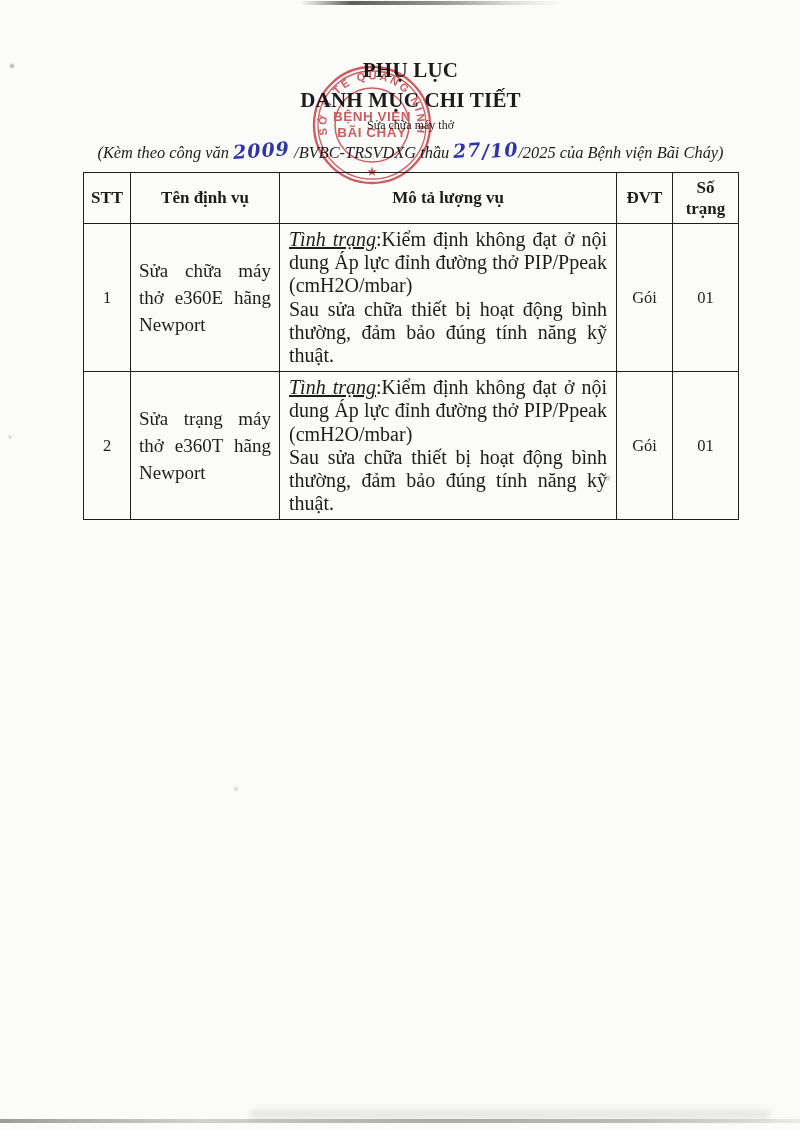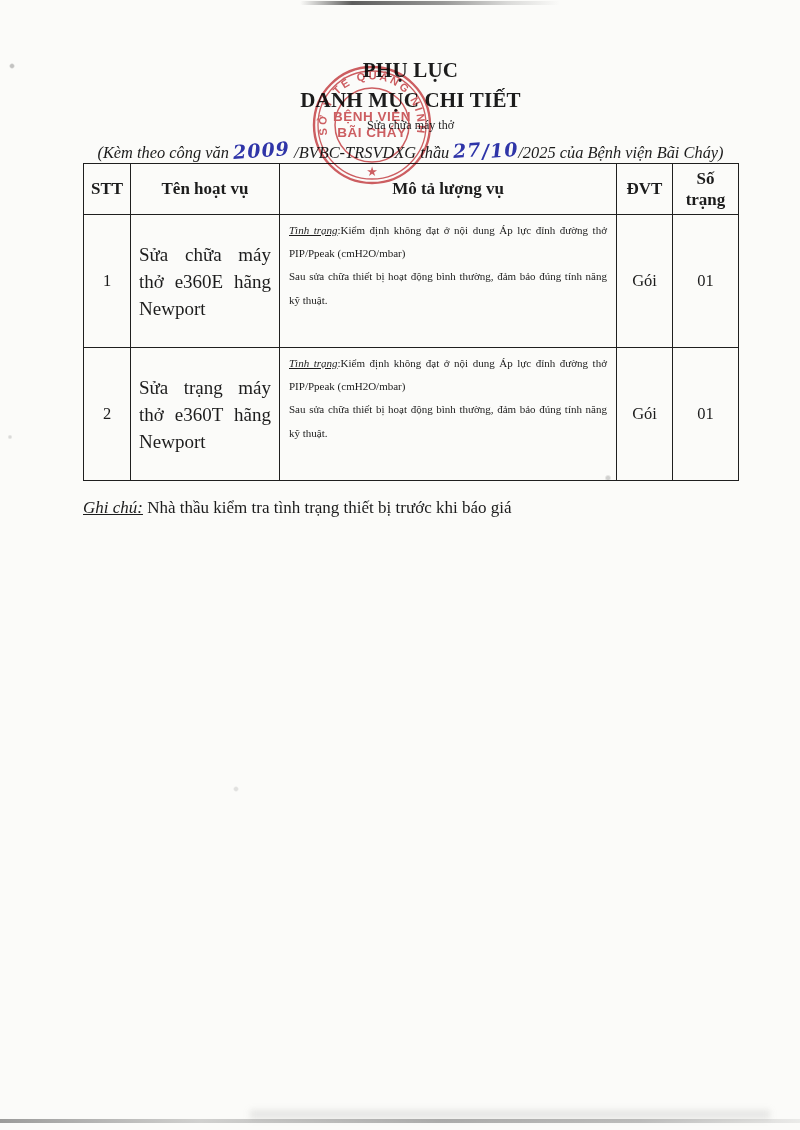--- a/index.html
+++ b/index.html
@@ -26,31 +26,31 @@
     background:rgba(140,140,140,.18);filter:blur(3px);}
 
   .doc{position:absolute;left:83px;top:58px;width:655px;}
   .title-1,.title-2{text-align:center;font-weight:bold;font-size:21px;letter-spacing:.2px;}
   .title-2{margin-top:5px;}
   .subject{text-align:center;font-size:12px;margin-top:5px;}
   .ref-line{margin-top:7px;font-style:italic;font-size:16.4px;text-align:center;white-space:nowrap;margin-left:-10px;width:675px;}
   .hw{color:#2f35a8;font-family:"DejaVu Serif",serif;font-style:italic;font-weight:bold;
       font-size:19px;display:inline-block;transform:rotate(-4deg);position:relative;top:-1px;letter-spacing:1px;}
 
-  table.svc{border-collapse:collapse;table-layout:fixed;width:655px;padding-left:40px;}
+  table.svc{border-collapse:collapse;table-layout:fixed;width:655px;margin-top:9px;padding-left:40px;}
   table.svc col.c-stt{width:47px;}
   table.svc col.c-name{width:149px;}
   table.svc col.c-desc{width:337px;}
   table.svc col.c-unit{width:56px;}
   table.svc col.c-qty{width:66px;}
   table.svc th,table.svc td{border:1.4px solid #1f1f1f;}
   table.svc th{font-size:17px;font-weight:bold;text-align:center;height:46px;padding:2px 4px;line-height:1.25;}
   td.stt,td.unit,td.qty{text-align:center;vertical-align:middle;font-size:16.5px;}
   td.name{vertical-align:middle;text-align:justify;font-size:19px;line-height:27px;padding:4px 8px;}
-  td.desc{vertical-align:top;text-align:justify;font-size:11px;line-height:23.2px;padding:4px 9px 4px 9px;height:124px;}
+  td.desc{vertical-align:top;text-align:justify;font-size:20px;line-height:23.2px;padding:4px 9px 4px 9px;height:124px;}
   td.desc p{margin:0;text-align:justify;}
   .status-label{font-style:italic;text-decoration:underline;}
   .note-line{margin-top:17px;font-size:17px;}
   .note-label{font-style:italic;text-decoration:underline;}
 
   
   .stamp{position:absolute;left:292px;top:45px;width:160px;height:160px;
     opacity:.82;mix-blend-mode:multiply;pointer-events:none;}
   .stamp text{fill:#c63b40;font-family:"Liberation Sans","DejaVu Sans",sans-serif;font-weight:bold;}
   .stamp .ring{stroke:#c63b40;fill:none;}
@@ -79,21 +79,21 @@
     <colgroup>
       <col class="c-stt">
         <col class="c-name">
         <col class="c-desc">
         <col class="c-unit">
         <col class="c-qty">
     </colgroup>
     <thead>
       <tr>
         <th>STT</th>
-        <th>Tên hoạt vụ</th>
+        <th>Tên định vụ</th>
         <th>Mô tả lượng vụ</th>
         <th>ĐVT</th>
         <th>Số trạng</th>
       </tr>
     </thead>
     <tbody>
       <tr>
         <td class="stt">1</td>
         <td class="name">Sửa chữa máy thở e360E hãng Newport</td>
         <td class="desc">
@@ -109,24 +109,20 @@
         <td class="desc">
           <p><span class="status-label">Tình trạng</span><span>:Kiểm định không đạt ở nội dung Áp lực đỉnh đường thở PIP/Ppeak (cmH2O/mbar)</span></p>
           <p>Sau sửa chữa thiết bị hoạt động bình thường, đảm bảo đúng tính năng kỹ thuật.</p>
         </td>
         <td class="unit">Gói</td>
         <td class="qty">01</td>
       </tr>
     </tbody>
   </table>
 
-  <div class="note-line">
-    <span class="note-label">Ghi chú:</span>
-    <span>Nhà thầu kiểm tra tình trạng thiết bị trước khi báo giá</span>
-  </div>
 
 </div>
 
 <svg class="stamp" viewBox="0 0 160 160">
   <circle class="ring" cx="80" cy="80" r="58" stroke-width="2.4"></circle>
   <circle class="ring" cx="80" cy="80" r="54" stroke-width="1.3"></circle>
   <circle class="ring" cx="80" cy="80" r="37" stroke-width="1.5"></circle>
   <defs>
     <path id="arcPath" d="M 60.8 121.2 A 45.5 45.5 0 1 1 99.2 121.2" fill="none"></path>
   </defs>

